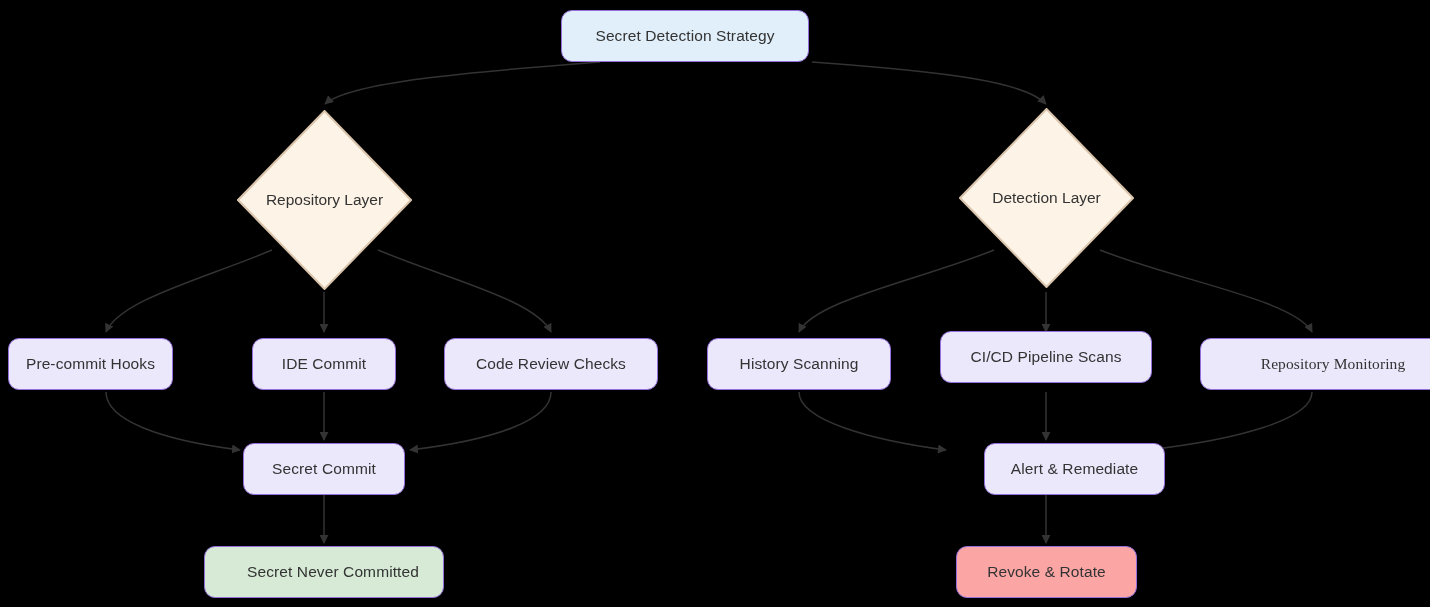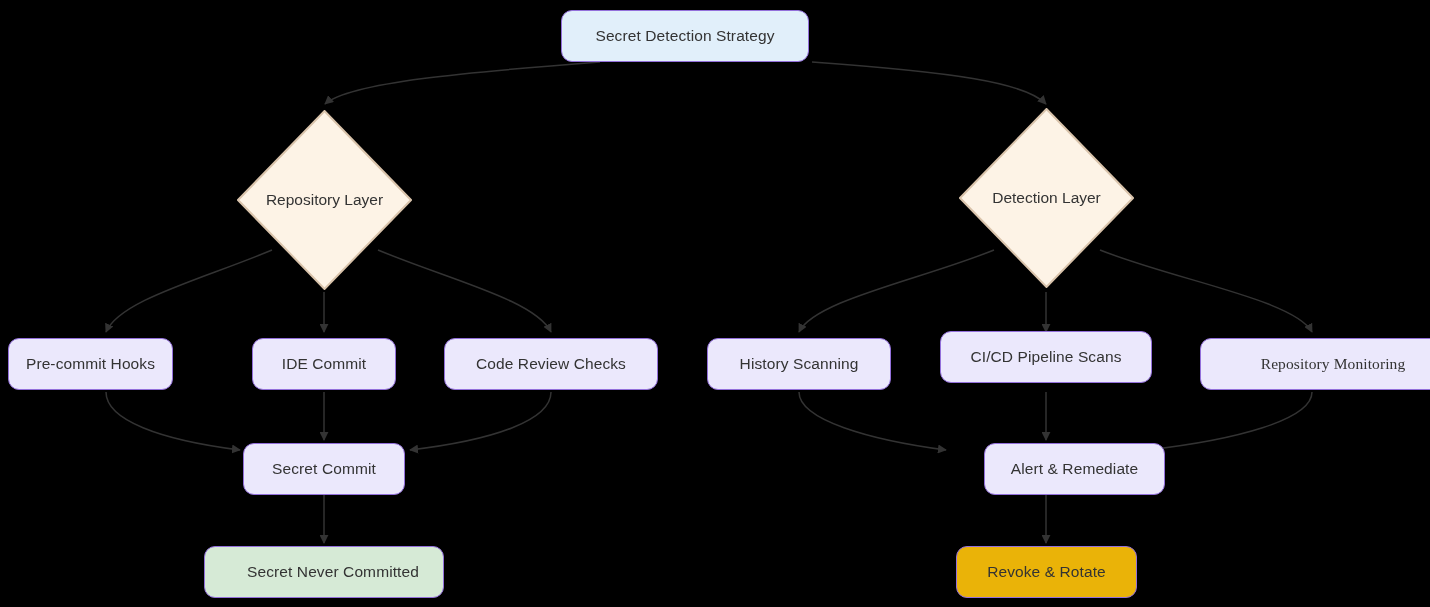--- a/index.html
+++ b/index.html
@@ -34,21 +34,21 @@
     letter-spacing: 0.1px;
     white-space: nowrap;
   }
   .rect {
     border: 1.6px solid #9370db;
     border-radius: 11px;
   }
   .fill-blue   { background: #e1effa; }
   .fill-lav    { background: #ebe8fc; }
   .fill-green  { background: #d6ead6; padding-left: 18px; }
-  .fill-pink   { background: #eab308; }
+  .fill-pink   { background: #fca5a5; }
   .diamond-wrap {
     position: absolute;
     display: flex;
     align-items: center;
     justify-content: center;
   }
   .diamond-shape {
     position: absolute;
     left: 0; top: 0;
     width: 100%;

